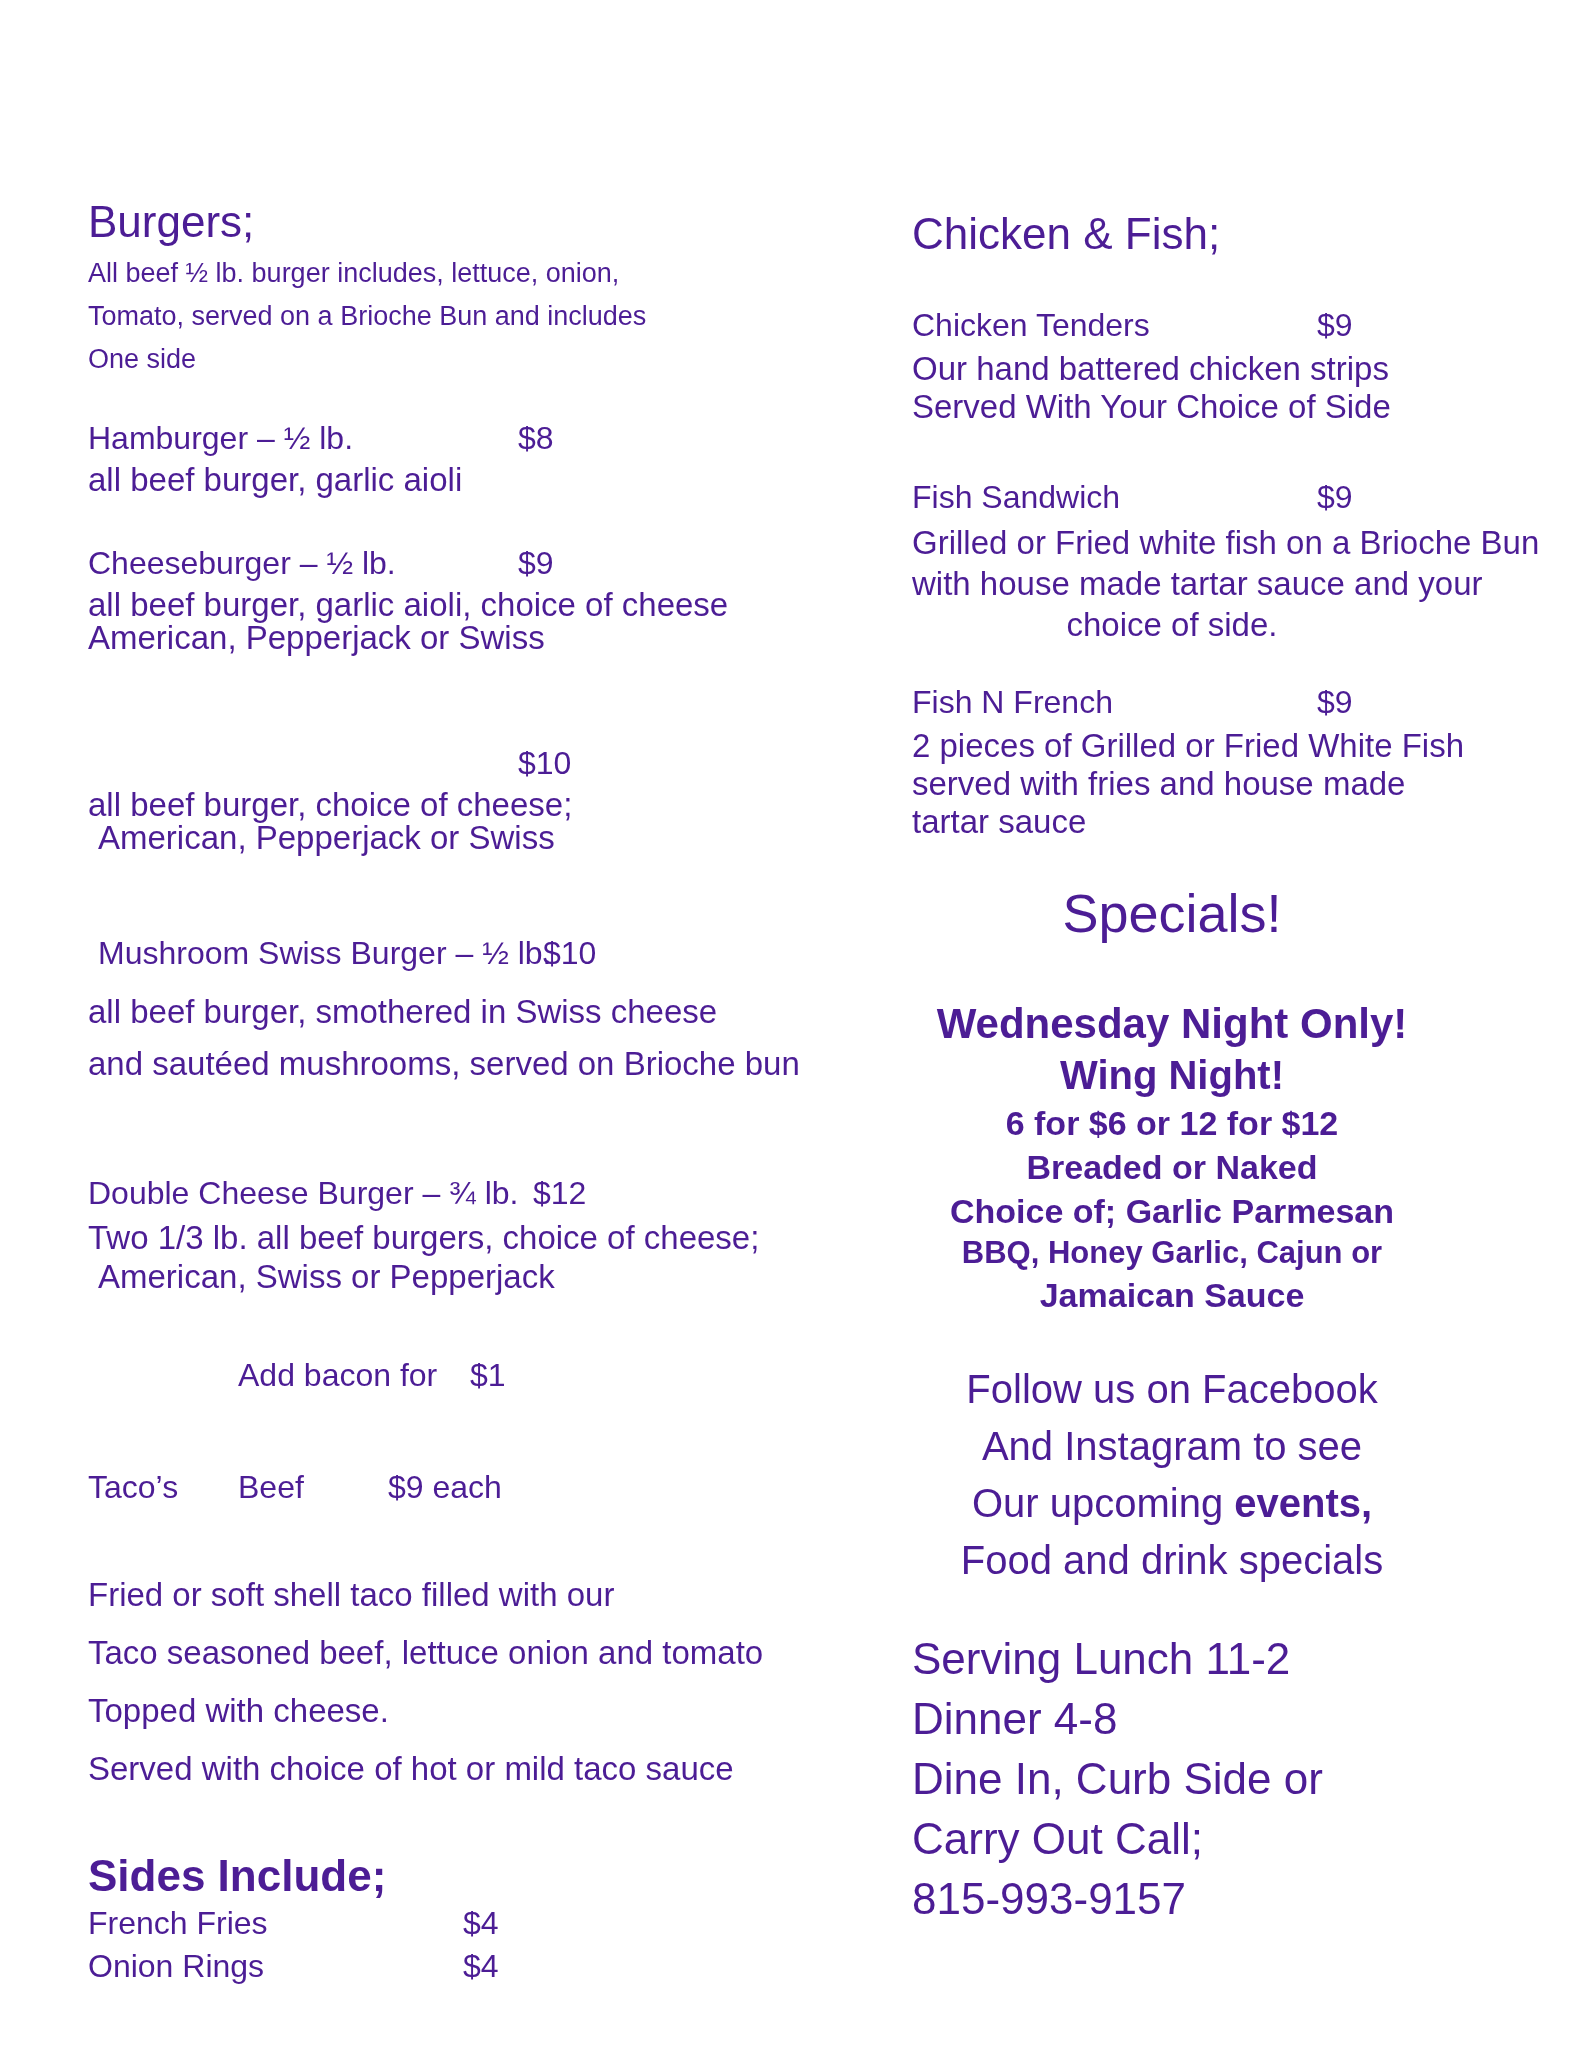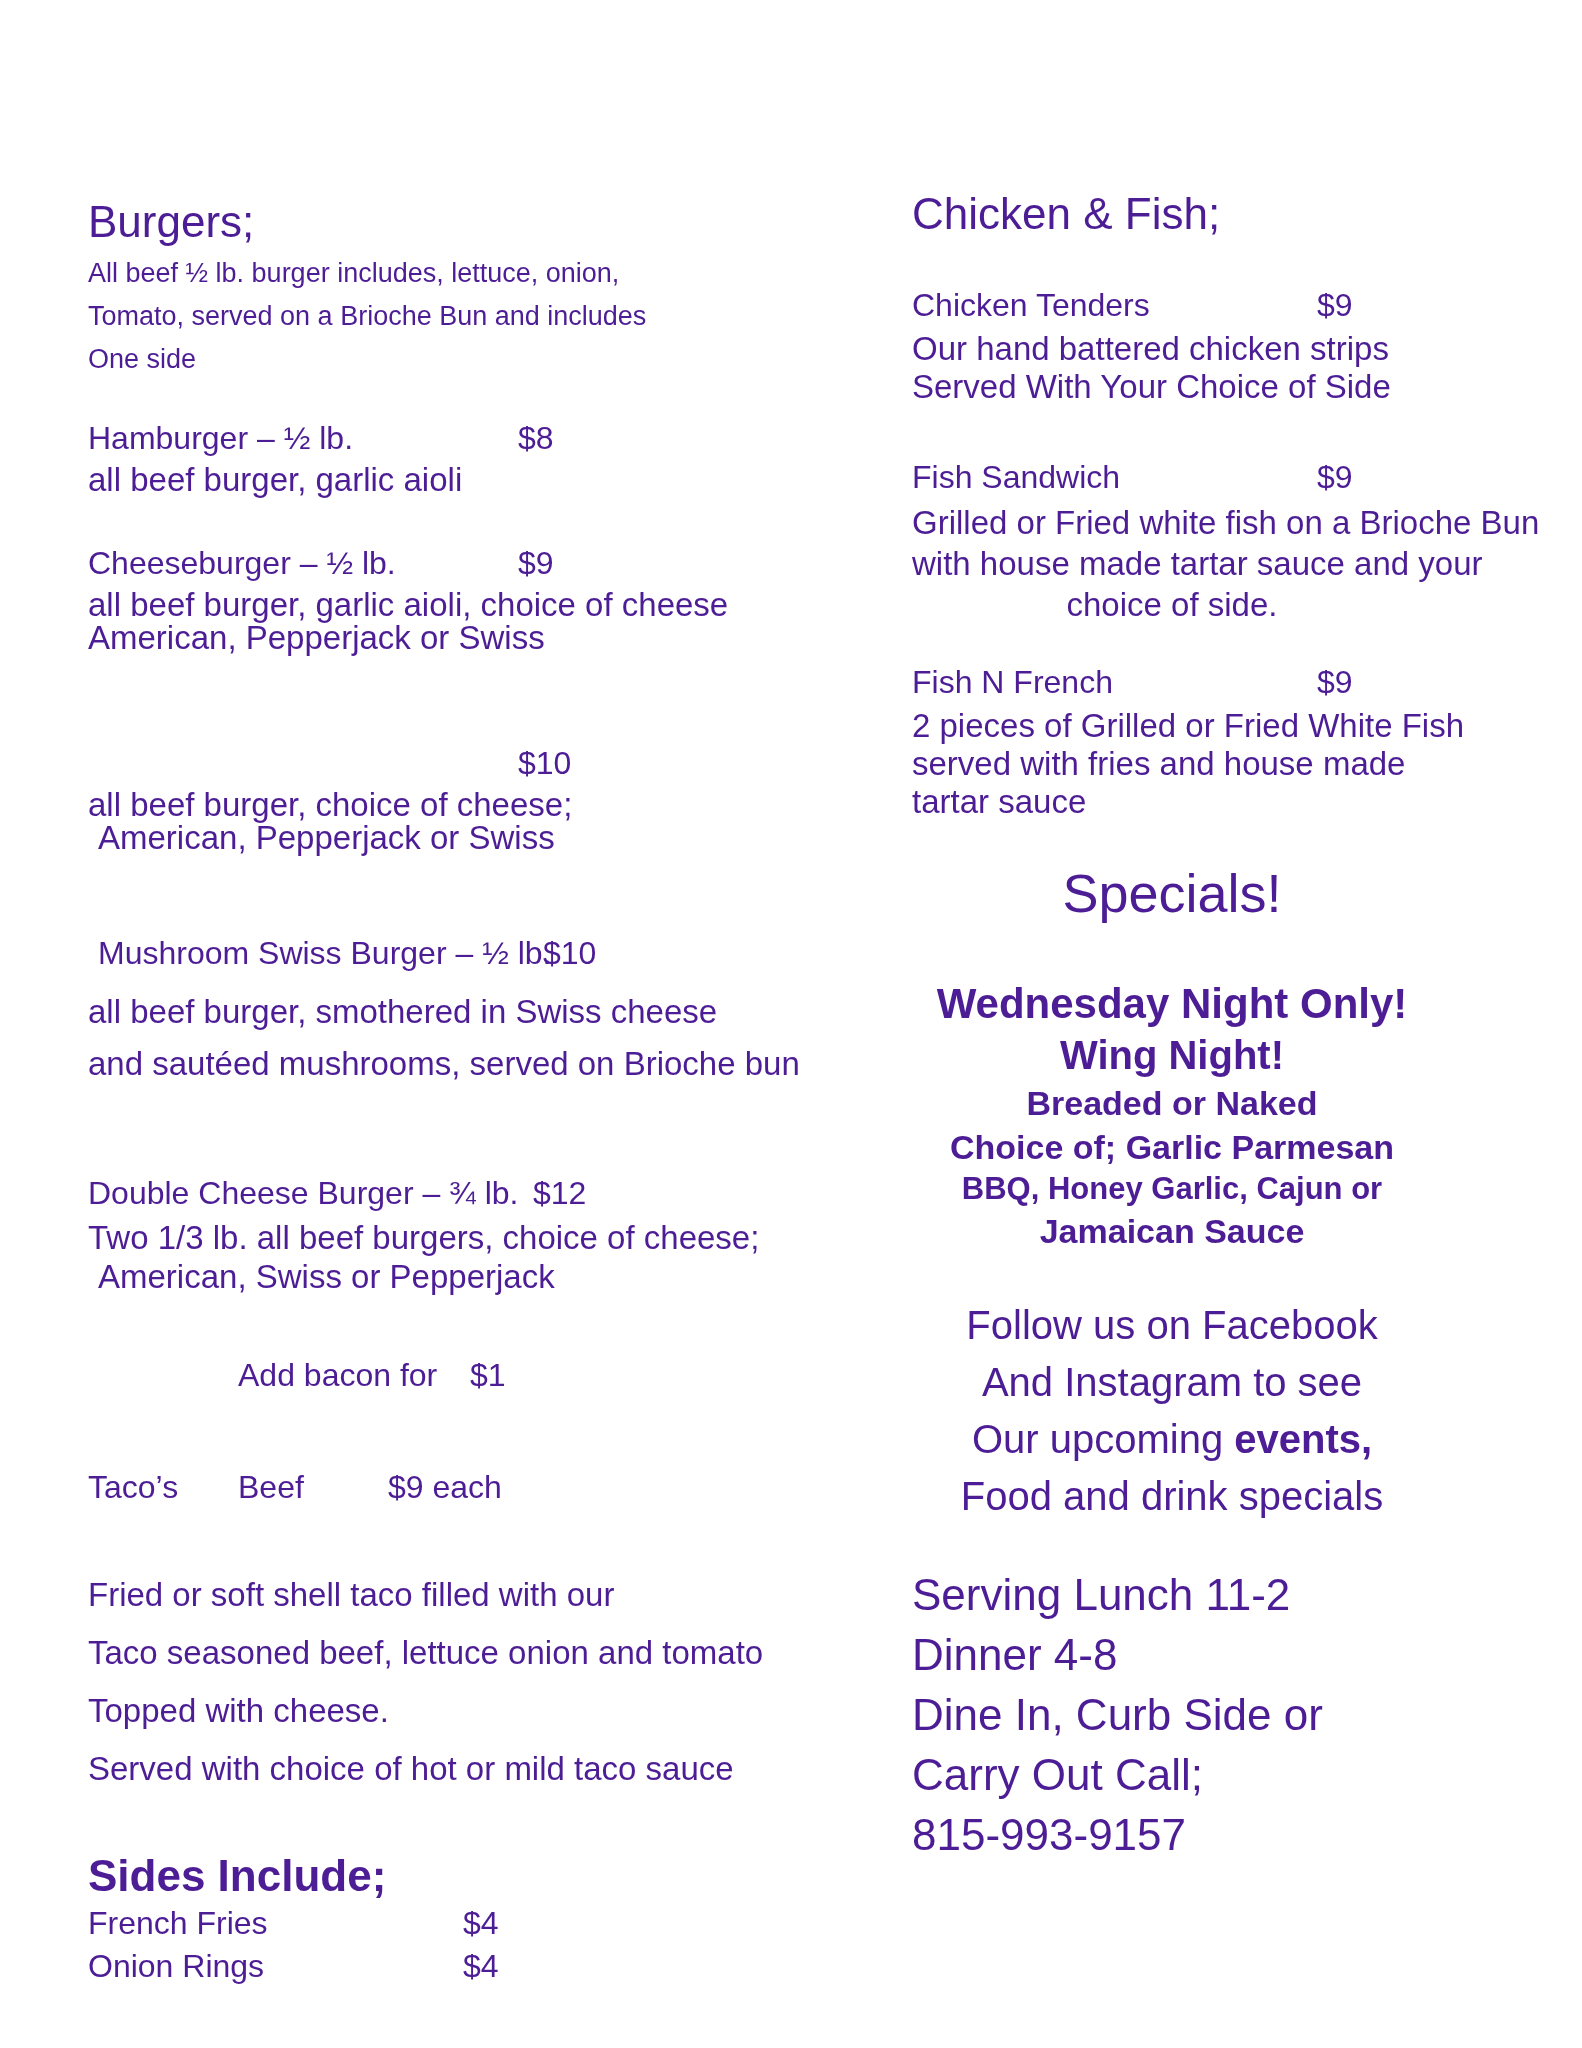--- a/index.html
+++ b/index.html
@@ -1,19 +1,19 @@
 <!DOCTYPE html>
 <html><head>
 <meta charset="utf-8">
 <style>
   html,body{margin:0;padding:0;background:#ffffff;}
   .pg{position:relative;width:1582px;height:2048px;background:#ffffff;color:#4c1d95;
       font-family:"Liberation Sans", sans-serif;overflow:hidden;margin-top:16px;}
   .colL{position:absolute;left:88px;top:180px;width:570px;}
-  .colR{position:absolute;left:912px;top:172px;width:520px;}
+  .colR{position:absolute;left:912px;top:192px;width:520px;}
 
   .h1{font-size:44px;line-height:52px;font-weight:400;white-space:nowrap;}
   .intro{margin-top:4px;}
   .introLine{font-size:27px;line-height:43px;white-space:nowrap;}
 
   .row{position:relative;font-size:32px;line-height:46px;white-space:nowrap;height:46px;}
   .nm{display:inline-block;}
   .pr{position:absolute;top:0;}
   .colL .pr{left:430px;}
   .colR .pr{left:405px;}
@@ -189,20 +189,21 @@
         <div class="dl">served with fries and house made</div>
         <div class="dl">tartar sauce</div>
       </div>
     </div>
 
     <div class="spec mt40">Specials!</div>
 
     <div class="mt52">
       <div class="w1">Wednesday Night Only!</div>
       <div class="w2">Wing Night!</div>
+      <div class="w3">6 for $6 or 12 for $12</div>
       <div class="w3">Breaded or Naked</div>
       <div class="w3">Choice of; Garlic Parmesan</div>
       <div class="w6">BBQ, Honey Garlic, Cajun or</div>
       <div class="w3">Jamaican Sauce</div>
     </div>
 
     <div class="mt44">
       <div class="so">Follow us on Facebook</div>
       <div class="so">And Instagram to see</div>
       <div class="so"><span>Our upcoming </span><span class="b">events,</span></div>

